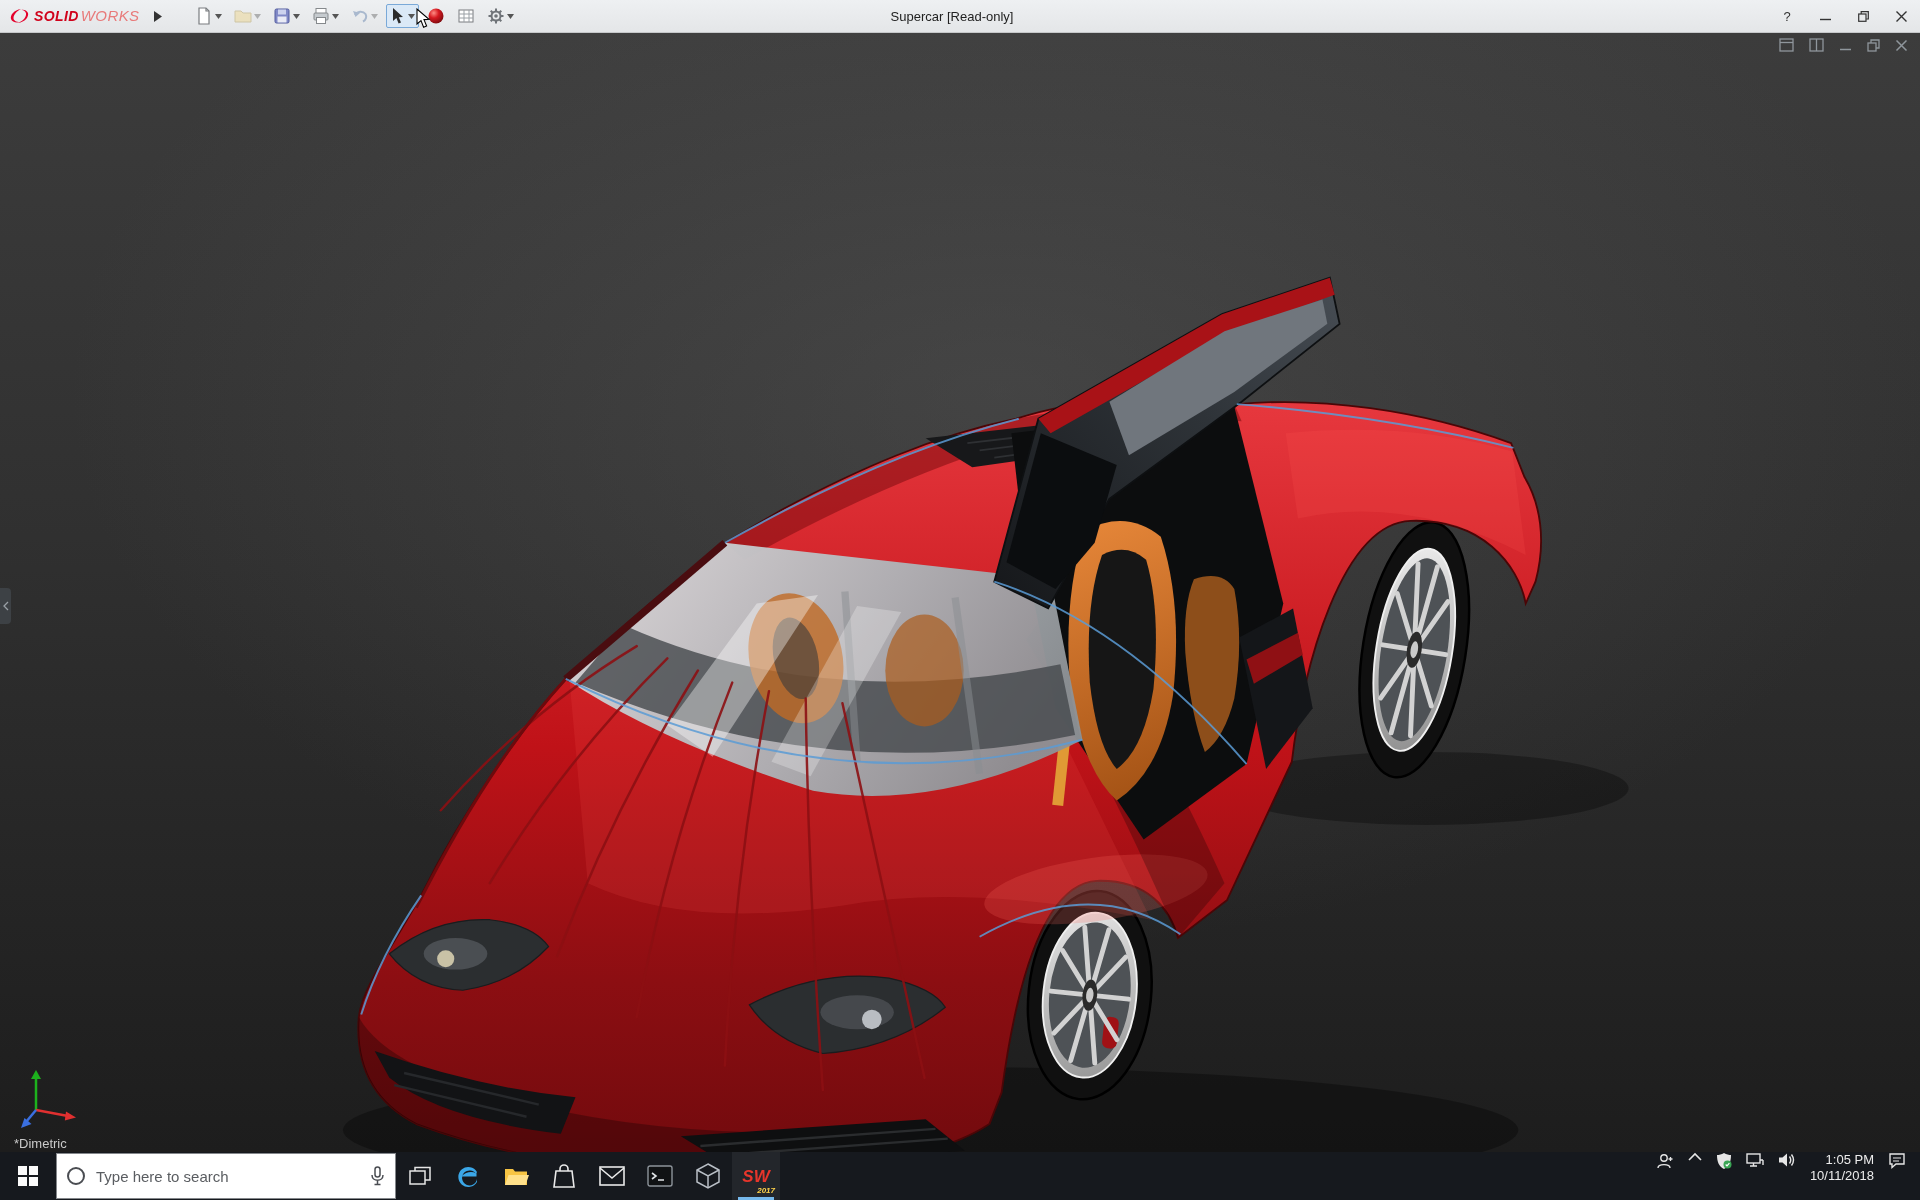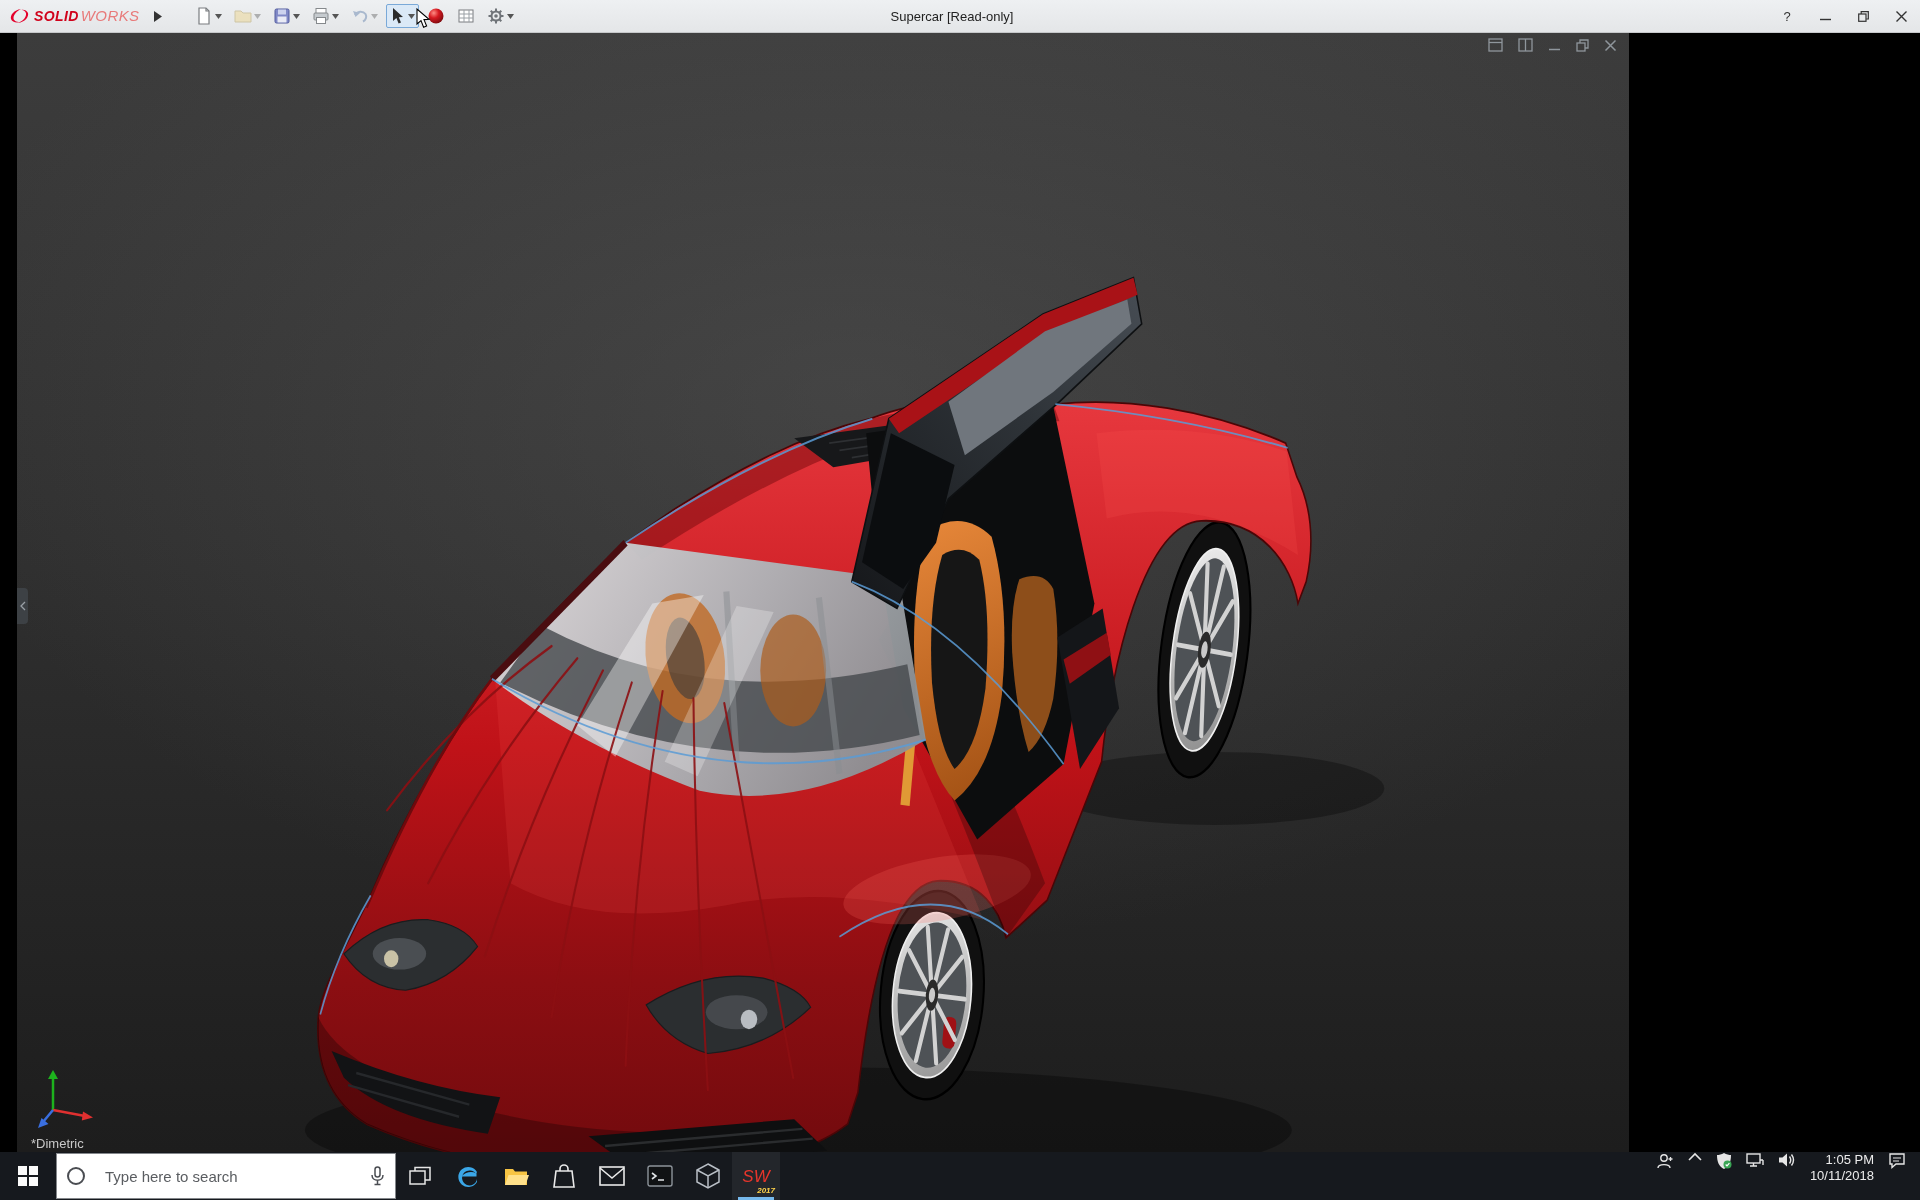--- a/index.html
+++ b/index.html
@@ -19,46 +19,46 @@
   .tool.active{border:1px solid #7aa9d8;background:#dbe9f7;}
   .tool.disabled{opacity:.4;}
   .caret{width:7px;height:5px;}
   .tb-title{position:absolute;left:0;right:16px;text-align:center;font-size:13px;color:#222;pointer-events:none;}
   .win-ctrls{margin-left:auto;display:flex;align-items:center;height:32px;}
   .win-btn{width:38px;height:32px;display:flex;align-items:center;justify-content:center;
     font-size:13px;color:#333;}
   .mouse-cursor{position:absolute;left:416px;top:8px;z-index:50;}
 
   
-  .viewport{position:absolute;top:32px;left:17px;width:1612px;height:1120px;overflow:hidden;
+  .viewport{position:absolute;top:32px;left:0;width:1920px;height:1120px;overflow:hidden;
     background:
       radial-gradient(ellipse 1500px 900px at 52% 32%, rgba(95,95,95,.38), rgba(0,0,0,0) 62%),
       linear-gradient(180deg,#3c3c3c 0%,#303030 45%,#1d1d1d 100%);}
   .car-svg{position:absolute;inset:0;width:100%;height:100%;}
   .doc-ctrls{position:absolute;top:6px;right:12px;display:flex;gap:15px;align-items:center;z-index:5;}
   .doc-ctrls svg{display:block;}
   .panel-tab{position:absolute;left:0;top:556px;width:11px;height:36px;background:#3d4145;
     border-radius:0 4px 4px 0;display:flex;align-items:center;justify-content:center;}
   .triad{position:absolute;left:18px;bottom:22px;}
   .orient-label{position:absolute;left:14px;bottom:1px;font-size:13px;color:#c9c9c9;}
 
   
   .taskbar{position:absolute;bottom:0;left:0;width:1920px;height:48px;background:#16191e;
     display:flex;align-items:center;z-index:40;}
   .start-btn{width:56px;height:48px;display:flex;align-items:center;justify-content:center;}
   .search-box{width:340px;height:46px;background:#ffffff;border:1px solid #84878b;box-sizing:border-box;
-    display:flex;align-items:center;padding:0 10px;gap:18px;}
+    display:flex;align-items:center;padding:0 10px;gap:9px;}
   .cortana-ring{width:18px;height:18px;border:2px solid #4a4d52;border-radius:50%;box-sizing:border-box;flex:none;}
   .search-input{flex:1;border:none;outline:none;font-size:15px;color:#333;background:transparent;
     font-family:"Liberation Sans",sans-serif;}
   .search-input::placeholder{color:#5a5d61;}
   .tb-icon{width:48px;height:48px;display:flex;align-items:center;justify-content:center;position:relative;}
   .tb-icon.active{background:rgba(255,255,255,.06);}
   .active-line{position:absolute;left:6px;right:6px;bottom:0;height:3px;background:#76b9ed;}
-  .sw-glyph{color:#e8352b;font-weight:normal;font-style:italic;font-size:17px;line-height:1;}
+  .sw-glyph{color:#e8352b;font-weight:bold;font-style:italic;font-size:17px;line-height:1;}
   .sw-year{position:absolute;bottom:5px;right:5px;font-size:8px;font-weight:bold;color:#ffd24a;font-style:italic;}
   .tray{margin-left:auto;display:flex;align-items:flex-start;gap:14px;padding-right:14px;height:48px;}
   .tray-icon{display:flex;align-items:center;justify-content:center;}
   .clock{color:#ececec;font-size:13px;text-align:right;line-height:16px;white-space:nowrap;}
 </style>
 </head>
 <body>
 
 <div class="titlebar">
   <div class="brand">

